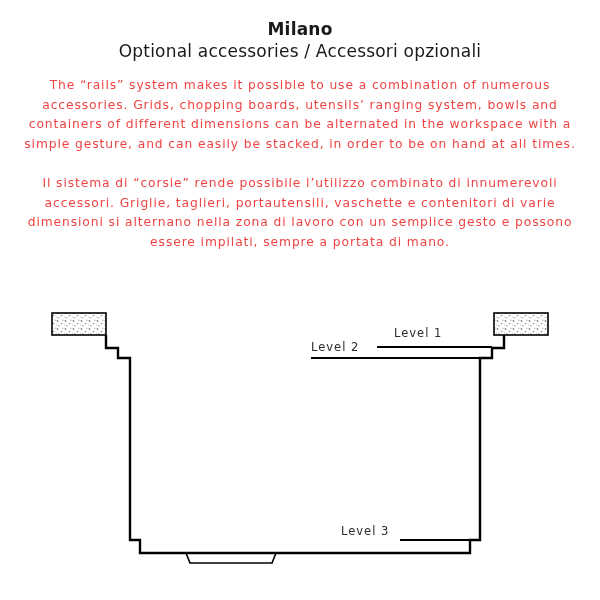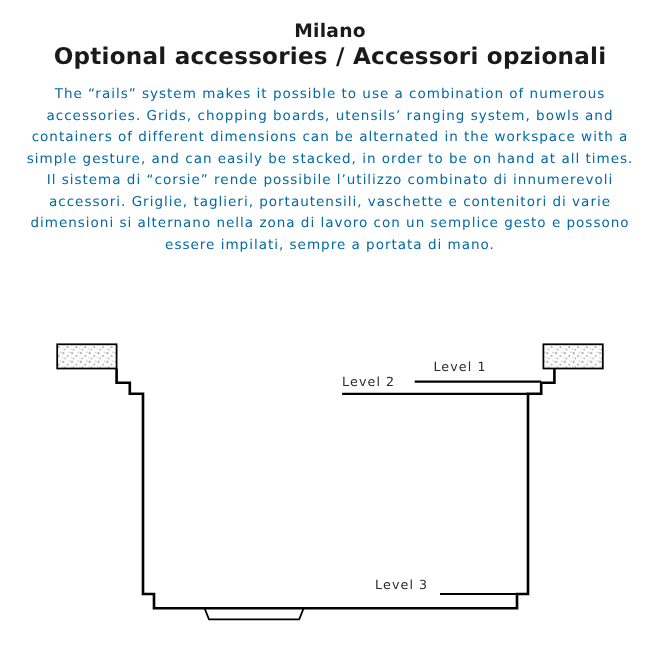--- a/index.html
+++ b/index.html
@@ -25,37 +25,38 @@
     text-align: center;
     padding-top: 18px;
   }
   .title-main {
     font-size: 17px;
     font-weight: bold;
     letter-spacing: 0.2px;
     line-height: 22px;
   }
   .title-sub {
-    font-size: 21px;
-    font-weight: bold;
+    font-size: 17px;
+    font-weight: normal;
     letter-spacing: 0.2px;
     line-height: 22px;
   }
   .para {
     text-align: center;
     font-size: 12.3px;
     line-height: 19.5px;
     letter-spacing: 0.9px;
     padding: 0 18px;
-    color: #0369a1;
+    color: #ef4444;
   }
   .para.en {
     margin-top: 14px;
   }
   .para.it {
+    margin-top: 20px;
   }
   .drawing {
     position: absolute;
     left: 0;
     top: 295px;
     width: 496px;
     height: 300px;
   }
   .drawing svg {
     display: block;

